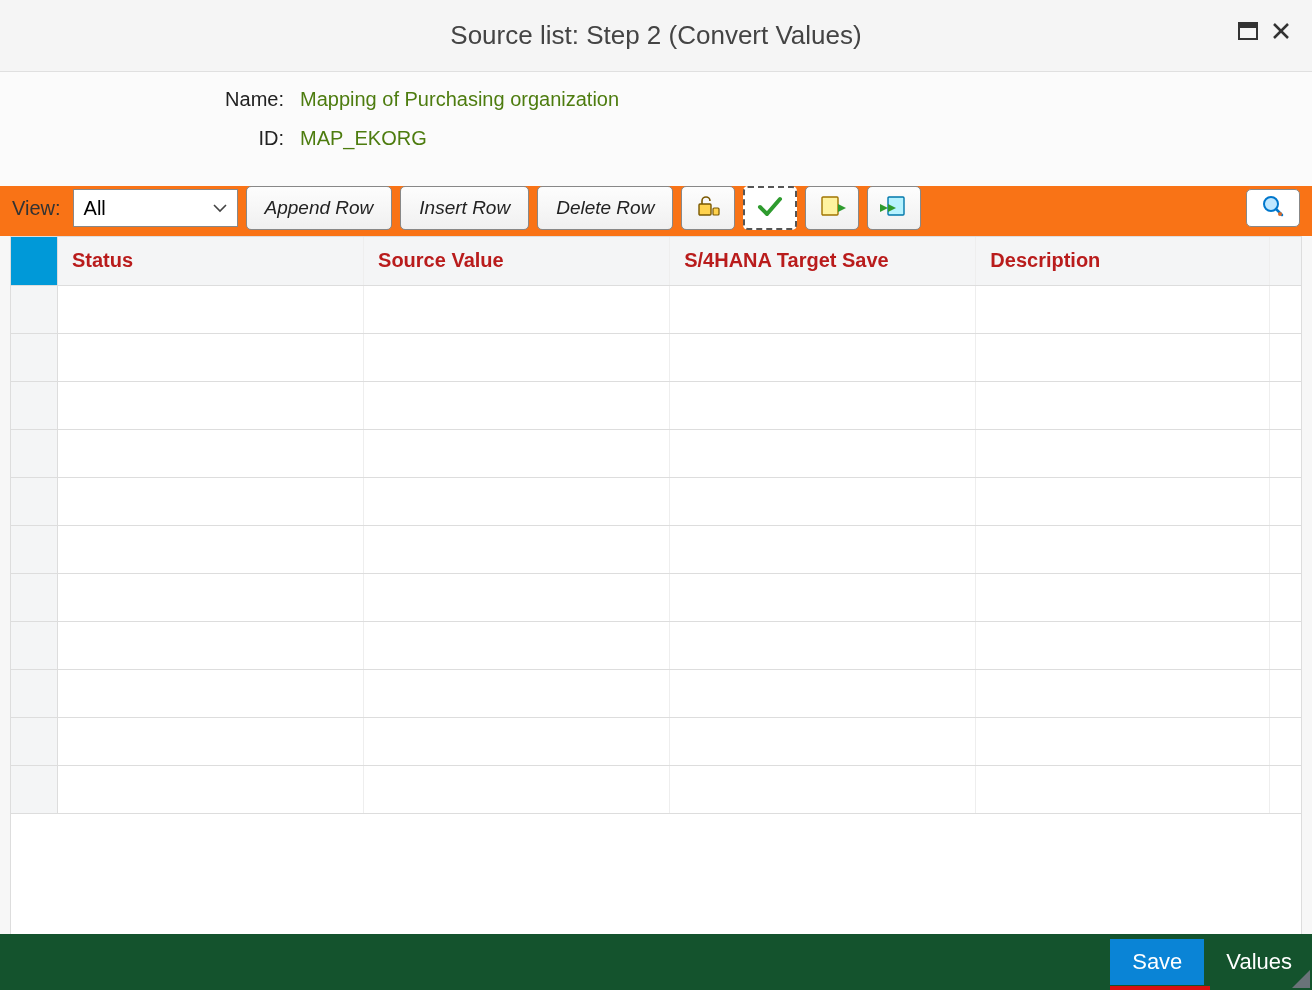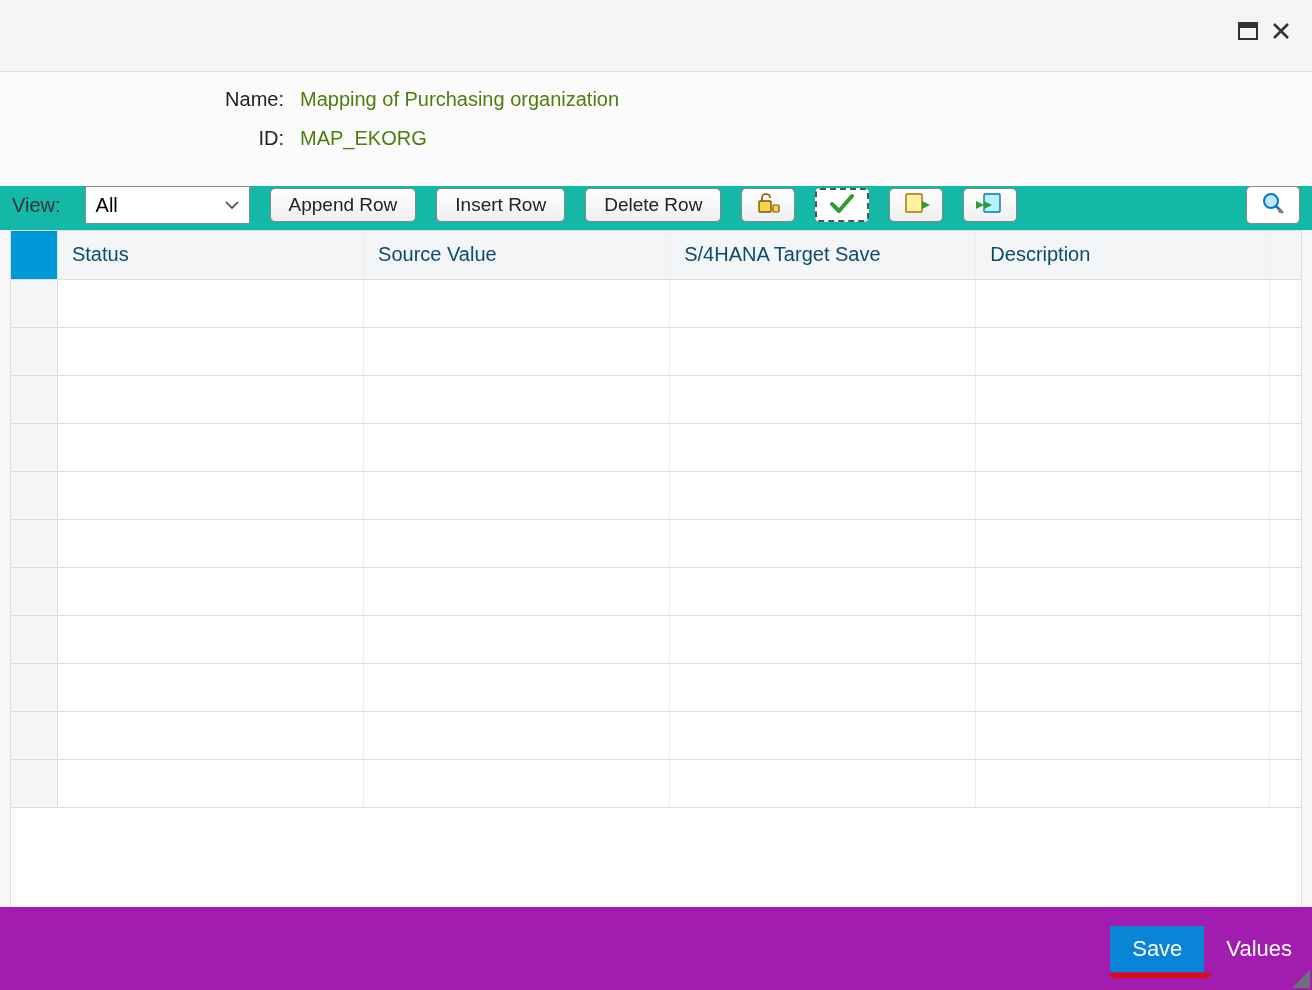--- a/index.html
+++ b/index.html
@@ -58,22 +58,22 @@
   }
   .form-row .value {
     color: #4d7c0f;
   }
 
   
   .toolbar {
     display: flex;
     align-items: center;
     padding: 0 12px 6px 12px;
-    gap: 20px;
-    background: #14b8a6;
+    gap: 8px;
+    background: #f97316;
   }
   .toolbar .view-label {
     font-size: 20px;
     color: #333;
     margin-right: 4px;
   }
   .toolbar .view-select {
     width: 165px;
     height: 38px;
     border: 1px solid #888;
@@ -81,31 +81,32 @@
     display: flex;
     align-items: center;
     justify-content: space-between;
     padding: 0 10px;
     font-size: 20px;
     cursor: pointer;
   }
   .toolbar .view-select .chev { font-size: 14px; color: #555; }
 
   .toolbar .btn {
-    height: 34px;
+    height: 44px;
     border: 1px solid #888;
     border-radius: 5px;
     background: linear-gradient(#fdfdfd, #f0f0f0);
     padding: 0 18px;
     font-size: 19px;
     color: #222;
     cursor: pointer;
     display: flex;
     align-items: center;
     justify-content: center;
+    font-style: italic;
   }
   .toolbar .btn.icon-only { padding: 0; width: 54px; }
   .toolbar .btn.dashed { border: 2px dashed #555; background: #fff; }
   .toolbar .spacer { flex: 1; }
   .toolbar .search-btn {
     height: 38px; width: 54px;
     border: 1px solid #888; border-radius: 5px;
     background: #fff;
     display: flex; align-items: center; justify-content: center;
     cursor: pointer;
@@ -125,22 +126,22 @@
   .table th, .table td {
     border-bottom: 1px solid #ddd;
     border-right: 1px solid #eee;
     font-size: 20px;
     text-align: left;
     padding: 12px 14px;
     height: 48px;
   }
   .table th {
     background: #f4f5f6;
-    font-weight: normal;
-    color: #0c4a6e;
+    font-weight: bold;
+    color: #b91c1c;
   }
   .table .rowsel { width: 44px; padding: 0; border-right: 1px solid #ddd; }
   .table thead .rowsel { background: #0099d8; }
   .table .col-status { width: 290px; }
   .table .col-source { width: 290px; }
   .table .col-target { width: 290px; }
   .table .col-desc   { width: 278px; }
   .table .col-scroll { width: 30px; border-right: none; }
 
   .table tbody tr.highlight td { background: #dbeaf4; }
@@ -151,22 +152,22 @@
   .status-dot {
     width: 18px; height: 18px;
     background: #2ecc40;
     border: 2px solid #0a0;
     border-radius: 4px;
     margin-left: 120px;
   }
 
   
   .footer {
-    height: 83px;
-    background: #a21caf;
+    height: 56px;
+    background: #14532d;
     display: flex;
     align-items: center;
     justify-content: flex-end;
     padding: 0 20px;
     gap: 22px;
     position: relative;
   }
   .footer .save-btn {
     background: #0a84d6;
     color: #fff;
@@ -193,20 +194,21 @@
     right: 2px; bottom: 2px;
     width: 0; height: 0;
     border-left: 18px solid transparent;
     border-bottom: 18px solid #6a7379;
   }
 </style>
 </head>
 <body>
 
 <div class="titlebar">
+  <div class="title">Source list: Step 2 (Convert Values)</div>
   <div class="window-controls">
     <span class="ctrl">
       <svg width="20" height="18" viewBox="0 0 20 18">
         <rect x="1" y="1" width="18" height="16" fill="none" stroke="#333" stroke-width="2"></rect>
         <rect x="1" y="1" width="18" height="5" fill="#333"></rect>
       </svg>
     </span>
     <span class="ctrl">
       <svg width="18" height="18" viewBox="0 0 18 18">
         <line x1="2" y1="2" x2="16" y2="16" stroke="#333" stroke-width="2.5"></line>

